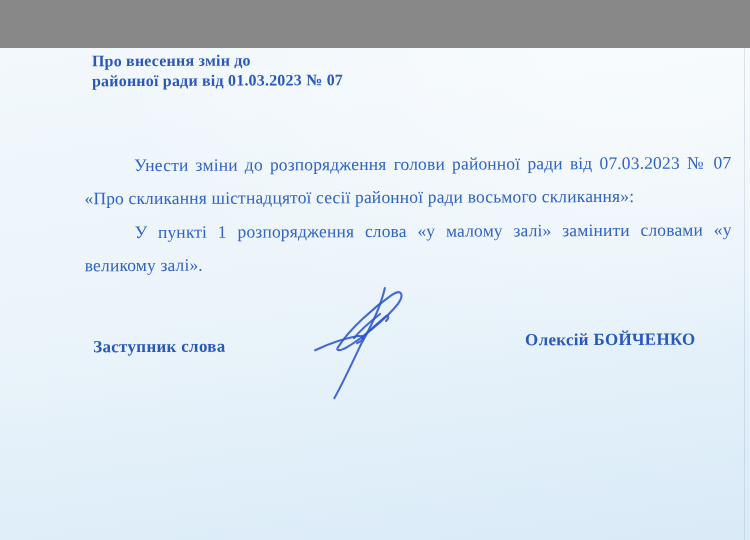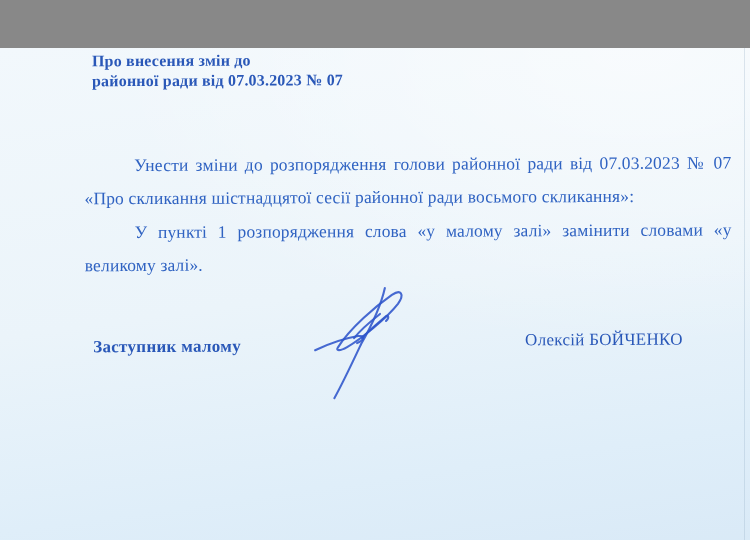--- a/index.html
+++ b/index.html
@@ -41,48 +41,48 @@
   .doc-body .line { height: 33.4px; line-height: 33.4px; white-space: normal; }
   .doc-body .indent { padding-left: 50px; }
   .doc-body .justify { text-align: justify; text-align-last: justify; }
   .sig-title {
     position: absolute; left: 93px; top: 288px;
     font-weight: bold; font-size: 17px; line-height: 20px;
     letter-spacing: 0.3px; color: #2a58b8; white-space: nowrap;
   }
   .sig-name {
     position: absolute; left: 525px; top: 283px;
-    font-weight: normal; font-size: 17px; line-height: 20px;
+    font-weight: bold; font-size: 17px; line-height: 20px;
     letter-spacing: 0.3px; color: #2a58b8; white-space: nowrap;
   }
   .sig-svg { position: absolute; left: 300px; top: 230px; }
   .sig-svg path {
     fill: none; stroke: #2f55cb; stroke-opacity: 0.88;
     stroke-width: 2.1; stroke-linecap: round; stroke-linejoin: round;
   }
 </style>
 </head>
 <body>
 
 <div class="screen">
   <div class="content">
 
     <div class="doc-header">
       <div>Про внесення змін до</div>
-      <div>районної ради від 07.03.2023 № 07</div>
+      <div>районної ради від 01.03.2023 № 07</div>
     </div>
 
     <div class="doc-body">
       <div class="line indent justify">Унести зміни до розпорядження голови районної ради від 07.03.2023 № 07</div>
       <div class="line">«Про скликання шістнадцятої сесії районної ради восьмого скликання»:</div>
       <div class="line indent justify">У пункті 1 розпорядження слова «у малому залі» замінити словами «у</div>
       <div class="line">великому залі».</div>
     </div>
 
-    <div class="sig-title">Заступник малому</div>
+    <div class="sig-title">Заступник слова</div>
 
     <svg class="sig-svg" width="115" height="125" viewBox="0 0 115 125" aria-hidden="true">
 
       <path d="M38,69 C50,50 76,28 92,17 C101,11 105,16 98,26 C87,40 61,61 47,69 C40,73 35,73 38,69"></path>
 
       <path d="M54,60 C61,51 71,43 80,36"></path>
       <path d="M62,60 C68,53 77,46 85,39 C88,36 90,39 86,43"></path>
 
       <path d="M85,10 C80,32 69,52 61,66 C51,87 42,106 34,120"></path>
 

